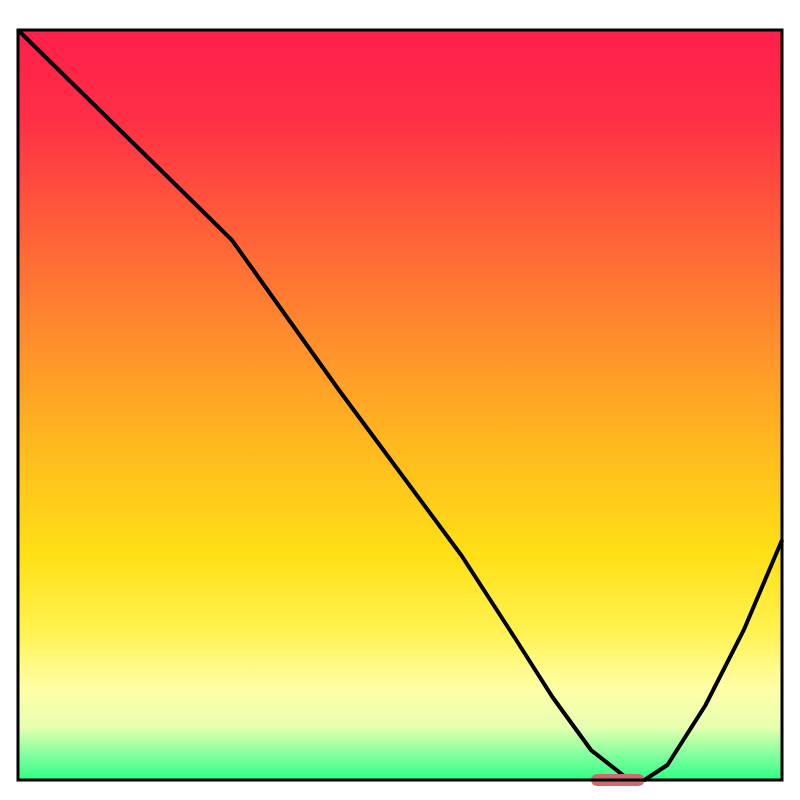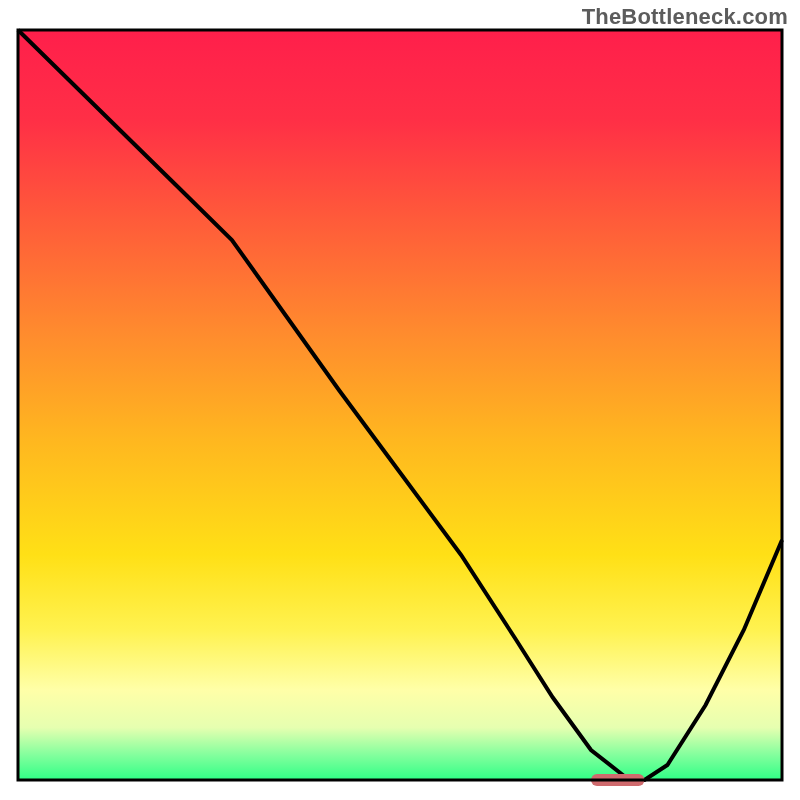--- a/index.html
+++ b/index.html
@@ -31,21 +31,20 @@
     left: 0;
     top: 0;
     width: 800px;
     height: 800px;
   }
 </style>
 </head>
 <body>
 <div class="container">
 
-  <div class="watermark">TheBottleneck.com</div>
 
   <svg class="plot" viewBox="0 0 800 800" preserveAspectRatio="none">
     <defs>
       <linearGradient id="heat" x1="0" y1="0" x2="0" y2="1">
       <stop offset="0%" stop-color="#ff1f4b"></stop>
           <stop offset="12%" stop-color="#ff2f46"></stop>
           <stop offset="25%" stop-color="#ff5a3a"></stop>
           <stop offset="40%" stop-color="#ff8a2e"></stop>
           <stop offset="55.00000000000001%" stop-color="#ffb81f"></stop>
           <stop offset="70%" stop-color="#ffe016"></stop>

